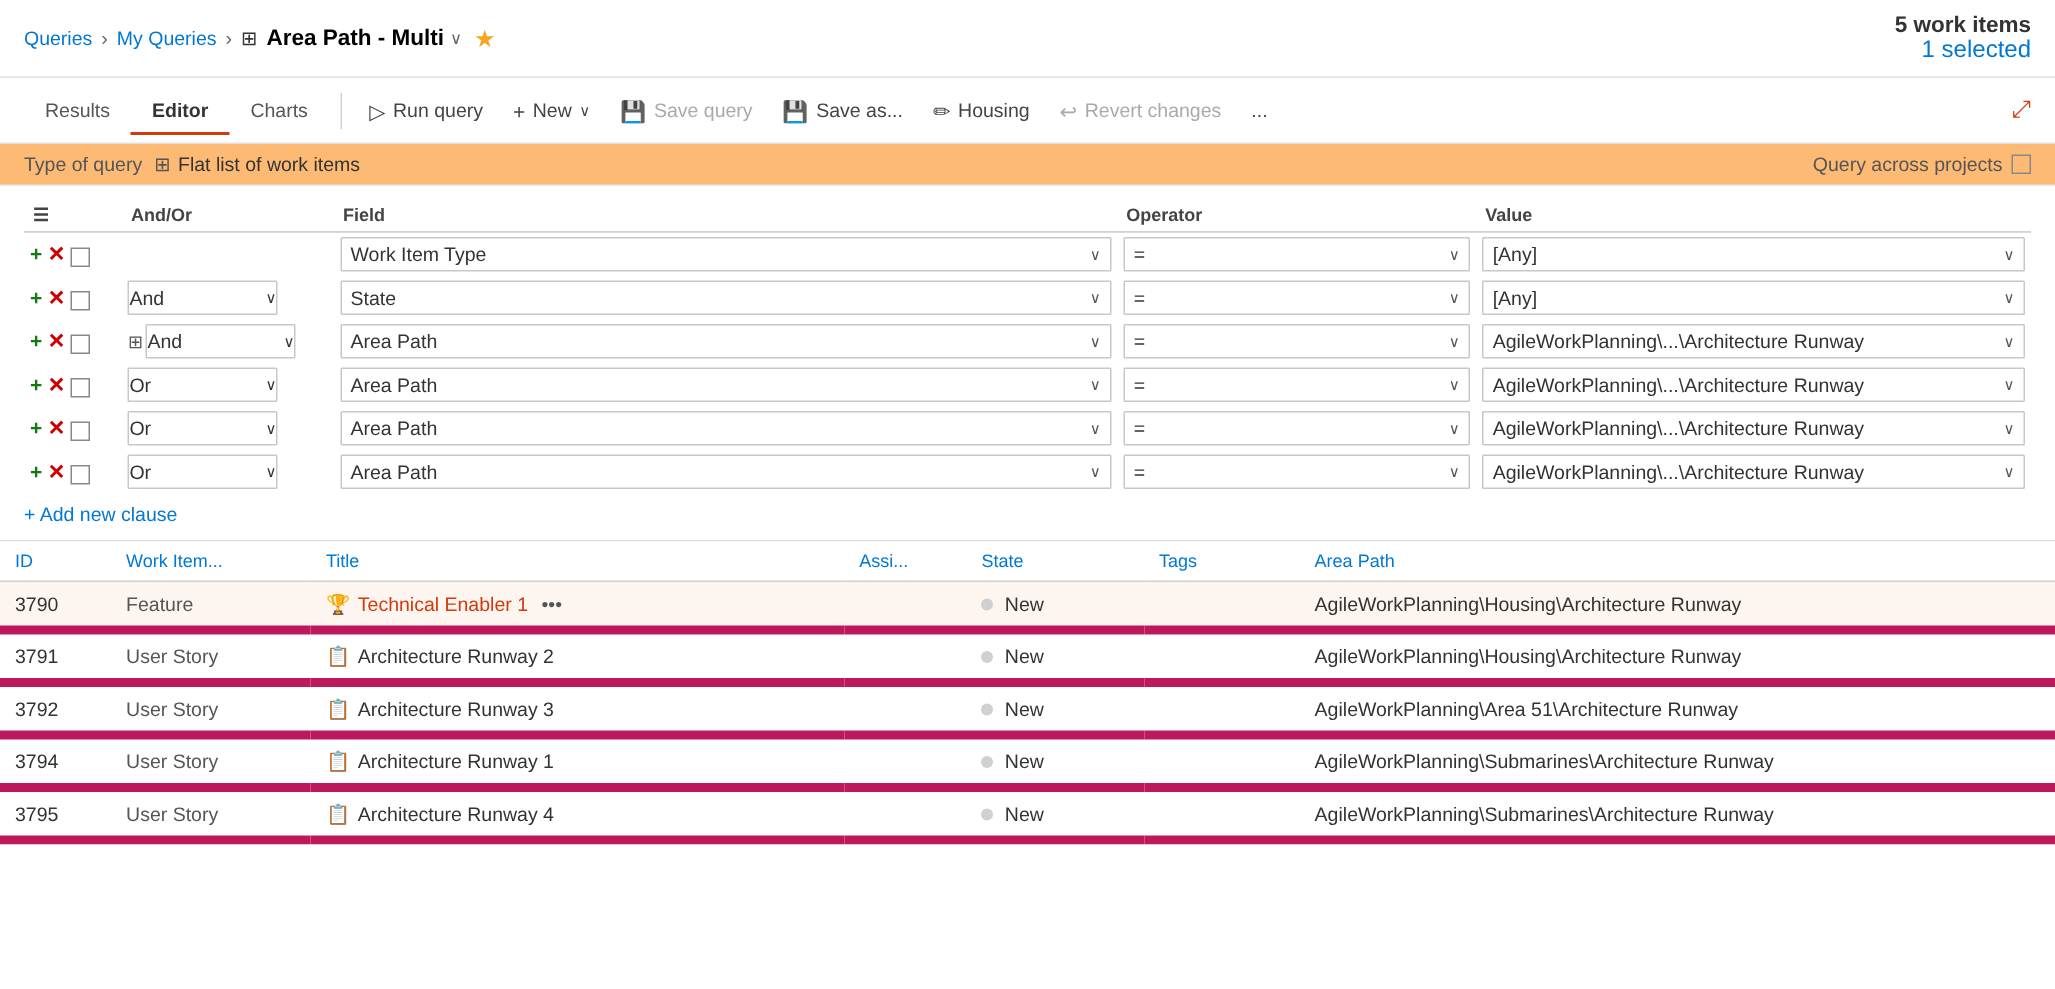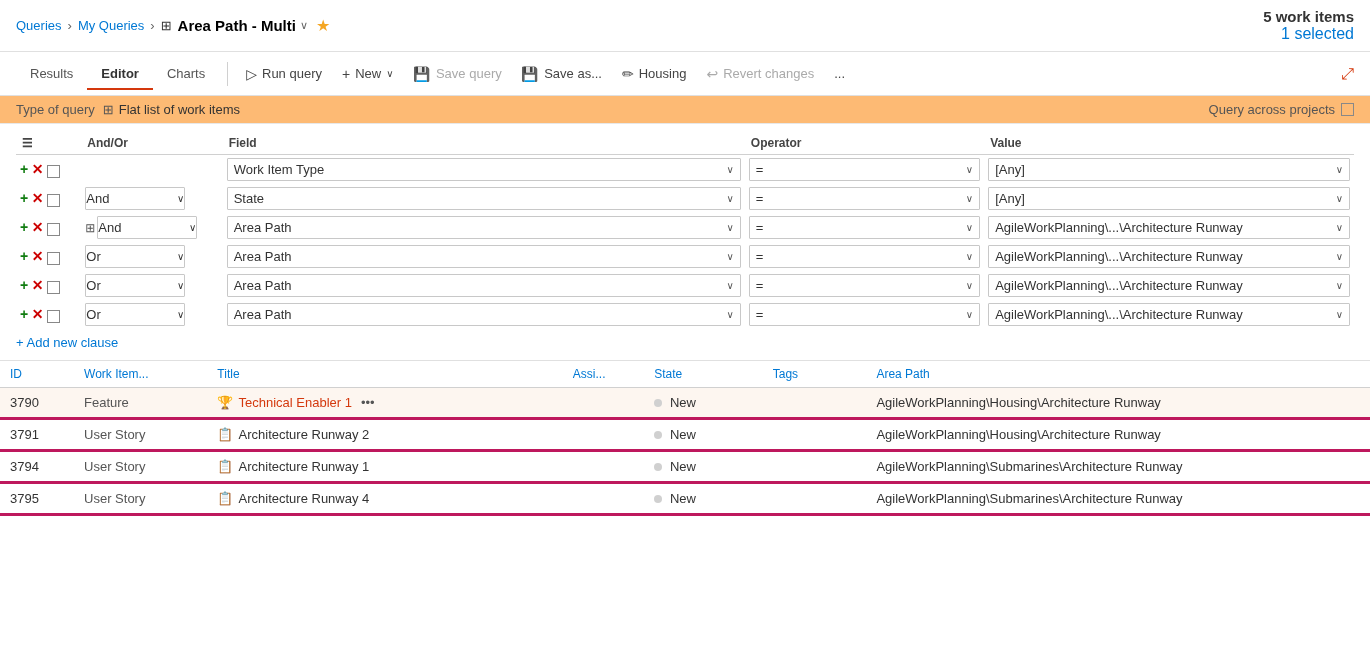--- a/index.html
+++ b/index.html
@@ -92,21 +92,21 @@
     
     .add-clause { display: flex; align-items: center; gap: 5px; padding: 6px 16px; color: #0078d4; cursor: pointer; font-size: 13px; }
 
     
     .results-table-container { margin-top: 4px; border-top: 1px solid #e0e0e0; }
     .results-table { width: 100%; border-collapse: collapse; }
     .results-table thead th {
       text-align: left; padding: 6px 10px; font-size: 12px; color: #0078d4; font-weight: 400;
       border-bottom: 1px solid #d0d0d0; background: #fff; white-space: nowrap;
     }
-    .results-table tbody tr { border-bottom: 3px solid #be185d; }
+    .results-table tbody tr { border-bottom: 6px solid #be185d; }
     .results-table tbody tr.selected-row { background: #fdf6f0; }
     .results-table tbody td { padding: 7px 10px; font-size: 13px; vertical-align: middle; }
     .item-id { color: #333; font-weight: 500; }
     .item-type { color: #555; }
     .item-title-feature { color: #d4380d; font-weight: 500; cursor: pointer; }
     .item-title-story { color: #333; cursor: pointer; }
     .state-dot { display: inline-block; width: 8px; height: 8px; border-radius: 50%; background: #aaa; margin-right: 4px; }
     .state-new { background: #d0d0d0; }
     .ellipsis-btn { color: #555; cursor: pointer; padding: 0 4px; }
 
@@ -445,20 +445,37 @@
           </td>
     <td class="col-assi"></td>
     <td class="col-state">
       <span class="state-dot state-new"></span>
       <span>New</span>
     </td>
     <td class="col-tags"></td>
     <td class="col-areapath">AgileWorkPlanning\Housing\Architecture Runway</td>
   </tr>
         <tr>
+    <td class="col-id item-id">3792</td>
+    <td class="col-type item-type">User Story</td>
+    <td class="col-title">
+            <div style="display:flex;align-items:center;gap:5px;">
+        <span style="color:#0078d4;font-size:13px;">📋</span>
+        <span class="item-title-story">Architecture Runway 3</span>
+      </div>
+          </td>
+    <td class="col-assi"></td>
+    <td class="col-state">
+      <span class="state-dot state-new"></span>
+      <span>New</span>
+    </td>
+    <td class="col-tags"></td>
+    <td class="col-areapath">AgileWorkPlanning\Area 51\Architecture Runway</td>
+  </tr>
+        <tr>
     <td class="col-id item-id">3794</td>
     <td class="col-type item-type">User Story</td>
     <td class="col-title">
             <div style="display:flex;align-items:center;gap:5px;">
         <span style="color:#0078d4;font-size:13px;">📋</span>
         <span class="item-title-story">Architecture Runway 1</span>
       </div>
           </td>
     <td class="col-assi"></td>
     <td class="col-state">

